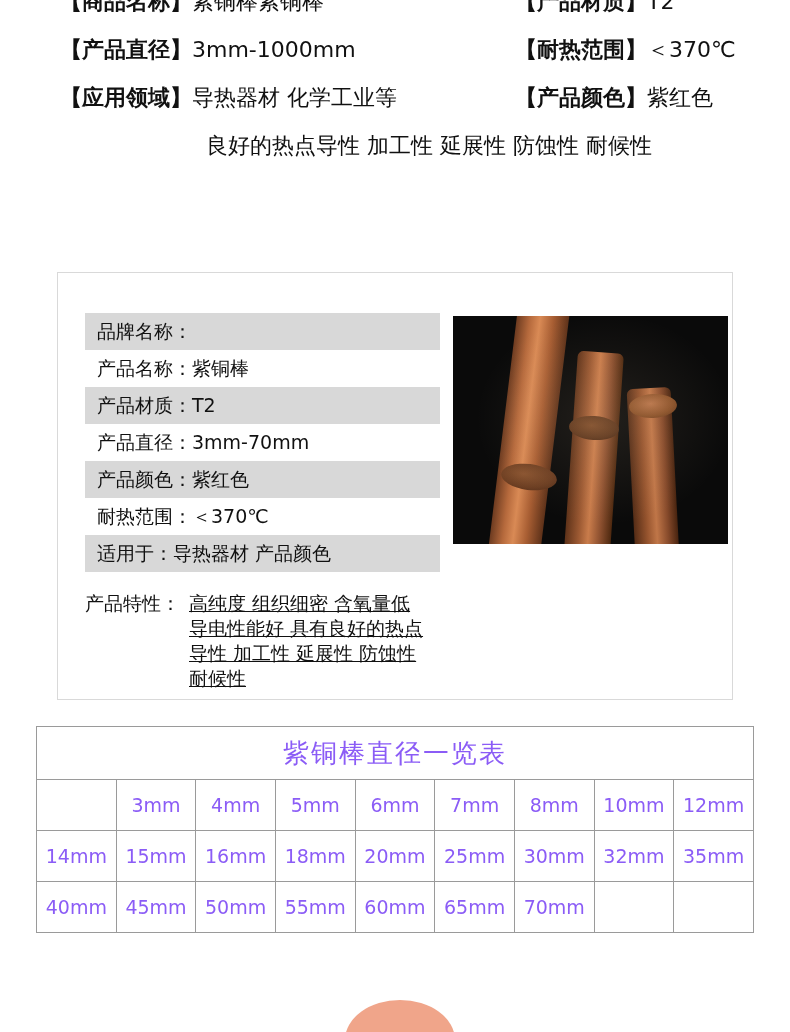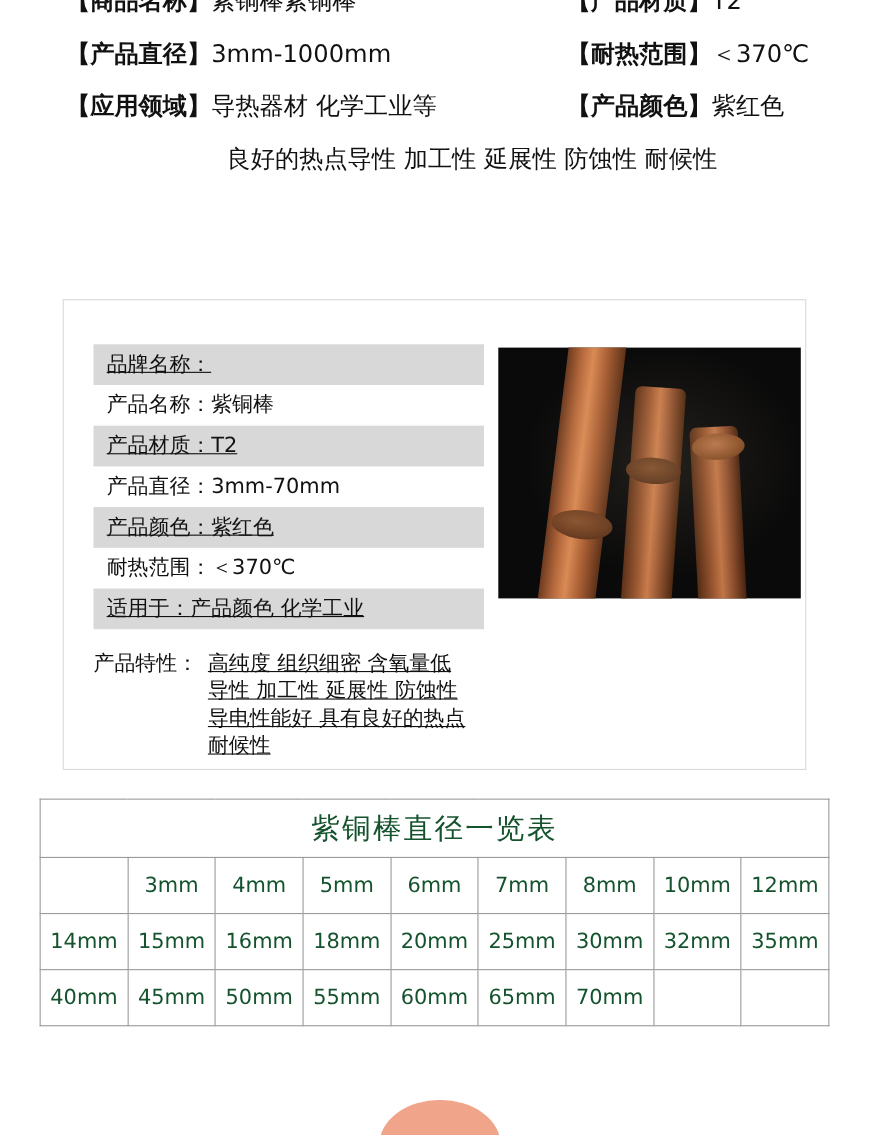--- a/index.html
+++ b/index.html
@@ -88,21 +88,20 @@
   .card-row {
     height: 37px;
     line-height: 37px;
     font-size: 19px;
     padding-left: 12px;
     box-sizing: border-box;
     white-space: nowrap;
   }
   .card-row.shaded {
     background: #d8d8d8;
-    text-decoration: underline;
   }
   .card-feat {
     position: absolute;
     left: 27px;
     top: 318px;
     width: 400px;
     font-size: 19px;
     line-height: 25px;
   }
   .card-feat .feat-label {
@@ -197,21 +196,21 @@
     border-collapse: collapse;
     width: 718px;
     table-layout: fixed;
   }
   table.dia td {
     border: 1px solid #9a9a9a;
     height: 48px;
     text-align: center;
     vertical-align: middle;
     font-size: 19px;
-    color: #14532d;
+    color: #8b5cf6;
   }
   table.dia td.title {
     font-size: 26px;
     height: 50px;
     letter-spacing: 2px;
   }
 
   
   .bottom-blob {
     position: absolute;
@@ -264,29 +263,29 @@
 
 <div class="card">
 
   <div class="card-table">
     <div class="card-row shaded"><span>品牌名称：</span><span></span></div>
     <div class="card-row"><span>产品名称：</span><span>紫铜棒</span></div>
     <div class="card-row shaded"><span>产品材质：</span><span>T2</span></div>
     <div class="card-row"><span>产品直径：</span><span>3mm-70mm</span></div>
     <div class="card-row shaded"><span>产品颜色：</span><span>紫红色</span></div>
     <div class="card-row"><span>耐热范围：</span><span>＜370℃</span></div>
-    <div class="card-row shaded"><span>适用于：</span><span>产品颜色  化学工业</span></div>
+    <div class="card-row shaded"><span>适用于：</span><span>导热器材  产品颜色</span></div>
   </div>
 
   <div class="card-feat">
     <div class="feat-label">产品特性：</div>
     <div class="feat-body">
       <div>高纯度  组织细密  含氧量低</div>
+      <div>导电性能好  具有良好的热点</div>
       <div>导性  加工性  延展性  防蚀性</div>
-      <div>导电性能好  具有良好的热点</div>
       <div>耐候性</div>
     </div>
   </div>
 
   <div class="photo">
     <div class="rod rod-a"></div>
     <div class="rod rod-a-end"></div>
     <div class="rod rod-b"></div>
     <div class="rod rod-b-end"></div>
     <div class="rod rod-c"></div>

